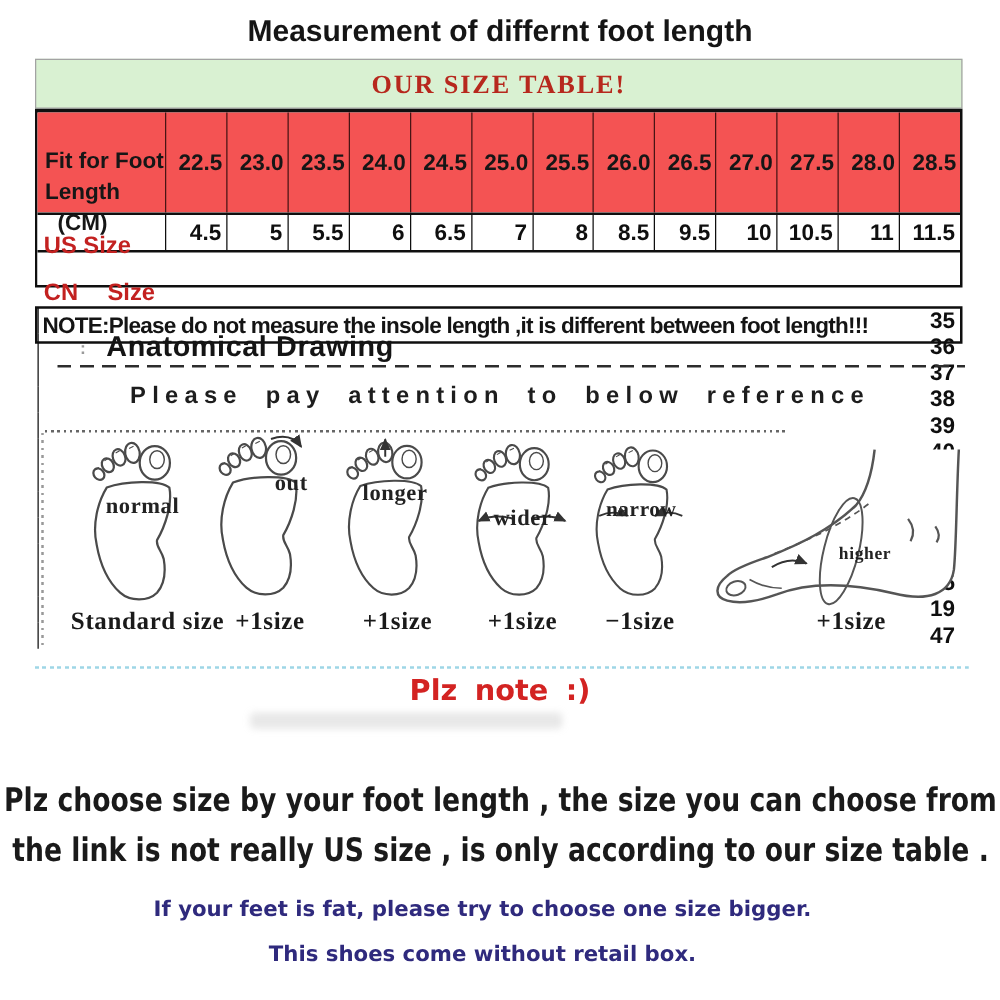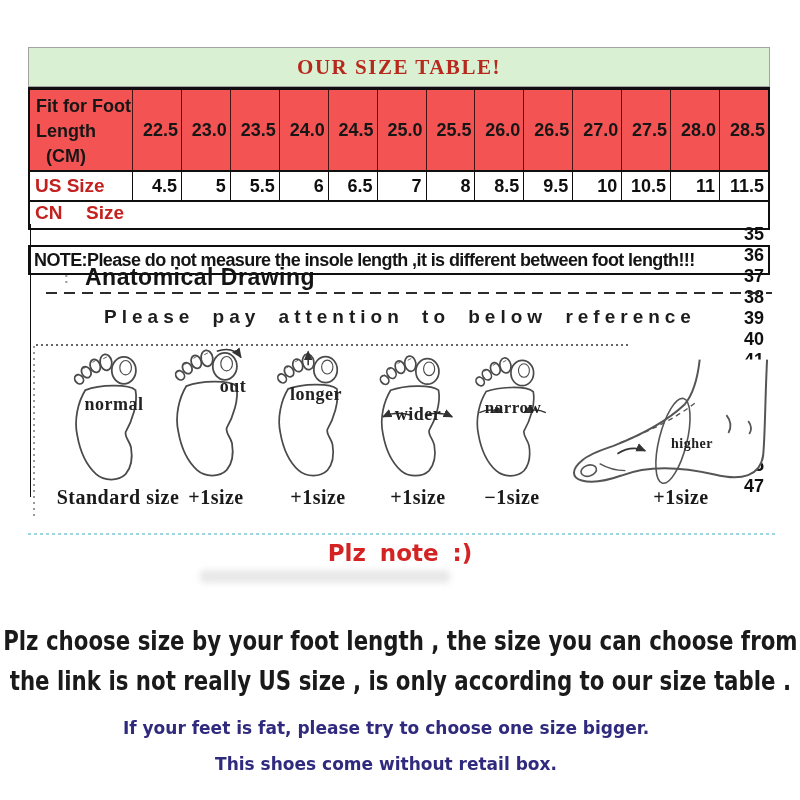--- a/index.html
+++ b/index.html
@@ -11,21 +11,21 @@
               font:bold 24px "Liberation Sans",sans-serif;color:#151515;letter-spacing:0px;}
 
   
   .table-wrap{position:absolute;left:28px;top:47px;width:742px;}
   .banner{height:40px;background:#d9f1d2;border:1px solid #a3a3a3;box-sizing:border-box;
           display:flex;align-items:center;justify-content:center;
           font:bold 21px "Liberation Serif",serif;color:#b7281d;letter-spacing:1.5px;}
   .sizetable{border:2.5px solid #0f0f0f;border-top:3px solid #0f0f0f;box-sizing:border-box;background:#fff;}
   .trow{display:flex;}
   .hrow{height:80px;background:#f45353;}
-  .lcell{width:102px;box-sizing:border-box;}
+  .lcell{width:102px;box-sizing:border-box;margin-top:22px;}
   .hlabel{padding:4px 0 0 6px;font:bold 18px "Liberation Sans",sans-serif;color:#161616;line-height:25px;}
   .hlabel div:nth-child(3){padding-left:10px;}
   .hcell{flex:1;border-left:1.5px solid #471414;display:flex;align-items:center;justify-content:flex-end;
          padding-right:3px;font:bold 18px "Liberation Sans",sans-serif;color:#161616;box-sizing:border-box;}
   .wrow{background:#ffffff;border-top:2px solid #0f0f0f;}
   .usrow{height:28px;}
   .cnrow{height:26px;flex-direction:column;}
   .rlabel{display:flex;align-items:center;padding-left:5px;font:bold 19px "Liberation Sans",sans-serif;color:#c32120;}
   .rlabel-split{justify-content:space-between;padding-right:8px;}
   .vcell{flex:1;border-left:1px solid #0f0f0f;display:flex;align-items:center;justify-content:flex-end;
@@ -85,20 +85,21 @@
         <ellipse cx="63" cy="22" rx="6.5" ry="8" stroke-width="1.3"></ellipse>
         <ellipse cx="41" cy="16" rx="6.5" ry="9" transform="rotate(-10 41 16)"></ellipse>
         <ellipse cx="29" cy="20" rx="5.5" ry="7.5" transform="rotate(-20 29 20)"></ellipse>
         <ellipse cx="19" cy="27" rx="5" ry="6.5" transform="rotate(-30 19 27)"></ellipse>
         <ellipse cx="11" cy="35" rx="4.5" ry="5.5" transform="rotate(-40 11 35)"></ellipse>
         <path d="M38,12 l4,-2 M26,16 l3.5,-2 M16,23 l3,-2 M8,31 l3,-2" stroke-width="1"></path>
       </symbol>
     </defs>
   </svg>
 
+  <div class="page-title">Measurement of differnt foot length</div>
 
   <div class="table-wrap">
     <div class="banner">OUR SIZE TABLE!</div>
 
     <div class="sizetable">
 
       <div class="trow hrow">
         <div class="lcell hlabel">
           <div>Fit for Foot</div>
           <div>Length</div>
@@ -145,21 +146,21 @@
         <div class="vcell">36</div>
         <div class="vcell">37</div>
         <div class="vcell">38</div>
         <div class="vcell">39</div>
         <div class="vcell">40</div>
         <div class="vcell">41</div>
         <div class="vcell">42</div>
         <div class="vcell">43</div>
         <div class="vcell">44</div>
         <div class="vcell">45</div>
-        <div class="vcell">25</div>
+        <div class="vcell">19</div>
         <div class="vcell">47</div>
       </div>
     </div>
 
     <div class="noterow">NOTE:Please do not measure the insole length ,it is different between foot length!!!</div>
   </div>
 
   <div class="deco-colon">:</div>
   <div class="anat-heading">Anatomical Drawing</div>
   <div class="dash-line"></div>

